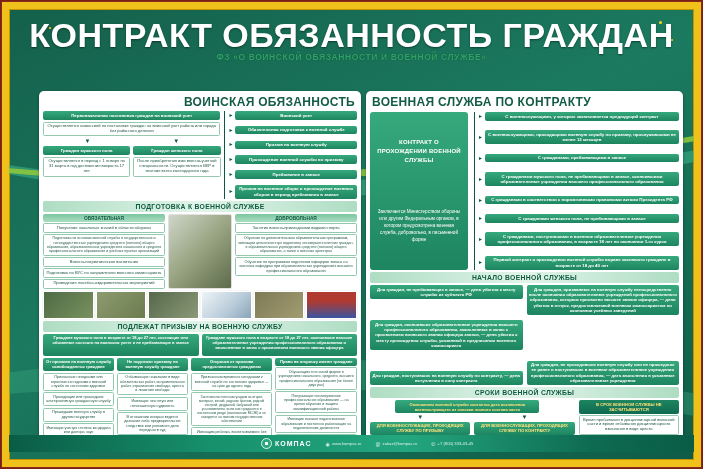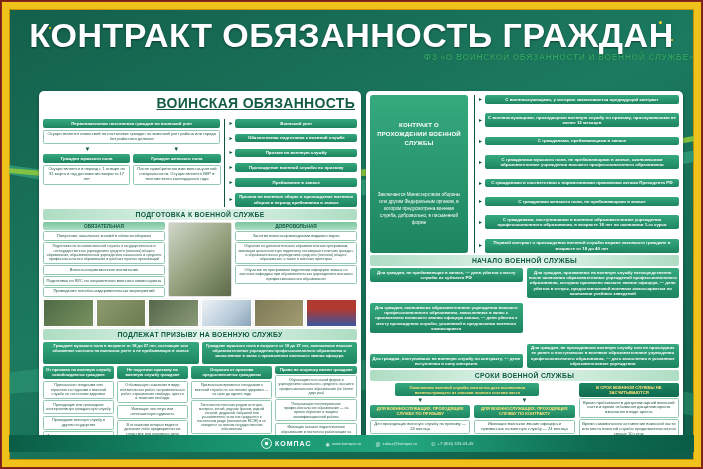--- a/index.html
+++ b/index.html
@@ -4,25 +4,25 @@
 <style>
   html,body{margin:0;padding:0;}
   body{width:703px;height:469px;position:relative;font-family:"Liberation Sans",sans-serif;background:#7a1f14;overflow:hidden;}
   .poster{position:absolute;left:2px;top:2px;right:2px;bottom:2px;border:7px solid #f0c11a;box-shadow:inset 0 0 0 1px #c79100, 0 0 0 1px #8a2a1a;background:linear-gradient(155deg,#14604b 0%,#1b7a5f 45%,#156a52 75%,#0f5d48 100%);overflow:hidden;}
   
   .swoosh1{position:absolute;left:-120px;top:40px;width:950px;height:120px;border-radius:50%;border-bottom:7px solid #8dc63f;transform:rotate(-3deg);opacity:.9;}
   .swoosh2{position:absolute;left:-80px;top:30px;width:900px;height:140px;border-radius:50%;border-bottom:16px solid rgba(66,181,137,.55);transform:rotate(-2deg);}
   .swoosh3{position:absolute;left:-150px;bottom:-70px;width:1000px;height:140px;border-radius:50%;border-top:30px solid rgba(62,175,132,.35);transform:rotate(2deg);}
   .speck{position:absolute;background:#ffd21e;border-radius:50%;}
   .title{position:absolute;top:7px;left:0;width:100%;text-align:center;color:#fff;font-size:34px;font-weight:800;letter-spacing:.5px;white-space:nowrap;text-shadow:0 1px 2px rgba(0,0,0,.45);}
-  .subtitle{position:absolute;top:43px;left:0;width:100%;text-align:right;color:#2fa365;font-size:8.5px;font-weight:bold;letter-spacing:.6px;text-shadow:0 0 1px rgba(0,0,0,.4);}
+  .subtitle{position:absolute;top:43px;left:0;width:100%;text-align:center;color:#2fa365;font-size:8.5px;font-weight:bold;letter-spacing:.6px;text-shadow:0 0 1px rgba(0,0,0,.4);}
   .card{position:absolute;top:82px;height:352px;background:#fff;border-radius:5px;padding:3px 4px;box-sizing:border-box;display:flex;flex-direction:column;box-shadow:0 1px 3px rgba(0,0,0,.4);overflow:hidden;}
   .card-left{left:30px;width:322px;}
   .card-right{left:357px;width:317px;}
-  .card-head{color:#145c46;font-weight:800;font-size:14px;letter-spacing:.3px;padding:1px 2px 8px;text-decoration:underline;}
+  .card-head{color:#145c46;font-weight:800;font-size:12px;letter-spacing:.3px;padding:1px 2px 2px;}
   .card-left .card-head{text-align:right;}
   .card-right .card-head{text-align:left;}
   .gbox{background:linear-gradient(180deg,#36a97d,#1d8560);color:#fff;border-radius:2px;padding:1.5px 2px;font-size:4.4px;font-weight:bold;text-align:center;line-height:1.25;}
   .wbox{background:#fff;border:.5px solid #93c9ae;color:#235a47;font-size:4.1px;text-align:center;padding:1.5px 2px;line-height:1.2;border-radius:1.5px;}
   .band{background:linear-gradient(90deg,#aeddc3,#e2f4ea 50%,#aeddc3);color:#0f5b42;font-weight:bold;font-size:6.8px;text-align:center;padding:2px 0;border-radius:2px;margin:2px 0;letter-spacing:.3px;flex:0 0 auto;}
   .subhead{background:linear-gradient(180deg,#7cc5a0,#aadec2);color:#0f5b42;font-size:4.8px;font-weight:bold;text-align:center;padding:1.5px 0;border-radius:2px;}
   .yellowtext{color:#ffe27a !important;}
   .tri{color:#0d5743;font-size:5px;line-height:1;flex:0 0 auto;}
   .down{color:#0d5743;font-size:6px;line-height:1;text-align:center;}
   
@@ -200,20 +200,21 @@
         <div class="wbox" style="font-size:3.6px;">Получающие послевузовское профессиональное образование — на время обучения и защиты квалификационной работы</div>
         <div class="wbox" style="font-size:3.6px;">Имеющие высшее педагогическое образование и постоянно работающие на педагогических должностях</div>
         <div class="wbox" style="font-size:3.6px;">Постоянно работающие врачами в сельской местности — на время этой работы</div>
 
       </div>
     </div>
 
   </div>
 
   <div class="card card-right">
+    <div class="card-head">ВОЕННАЯ СЛУЖБА ПО КОНТРАКТУ</div>
 
     <div class="contract">
       <div class="contract-box">
         <div class="cb-title">КОНТРАКТ О ПРОХОЖДЕНИИ ВОЕННОЙ СЛУЖБЫ</div>
         <div class="cb-text">Заключается Министерством обороны или другим Федеральным органом, в котором предусмотрена военная служба, добровольно, в письменной форме</div>
       </div>
       <div class="contract-items">
         <div class="row">
             <span class="tri">►</span>
             <div class="gbox">С военнослужащими, у которых заканчивается предыдущий контракт</div>

